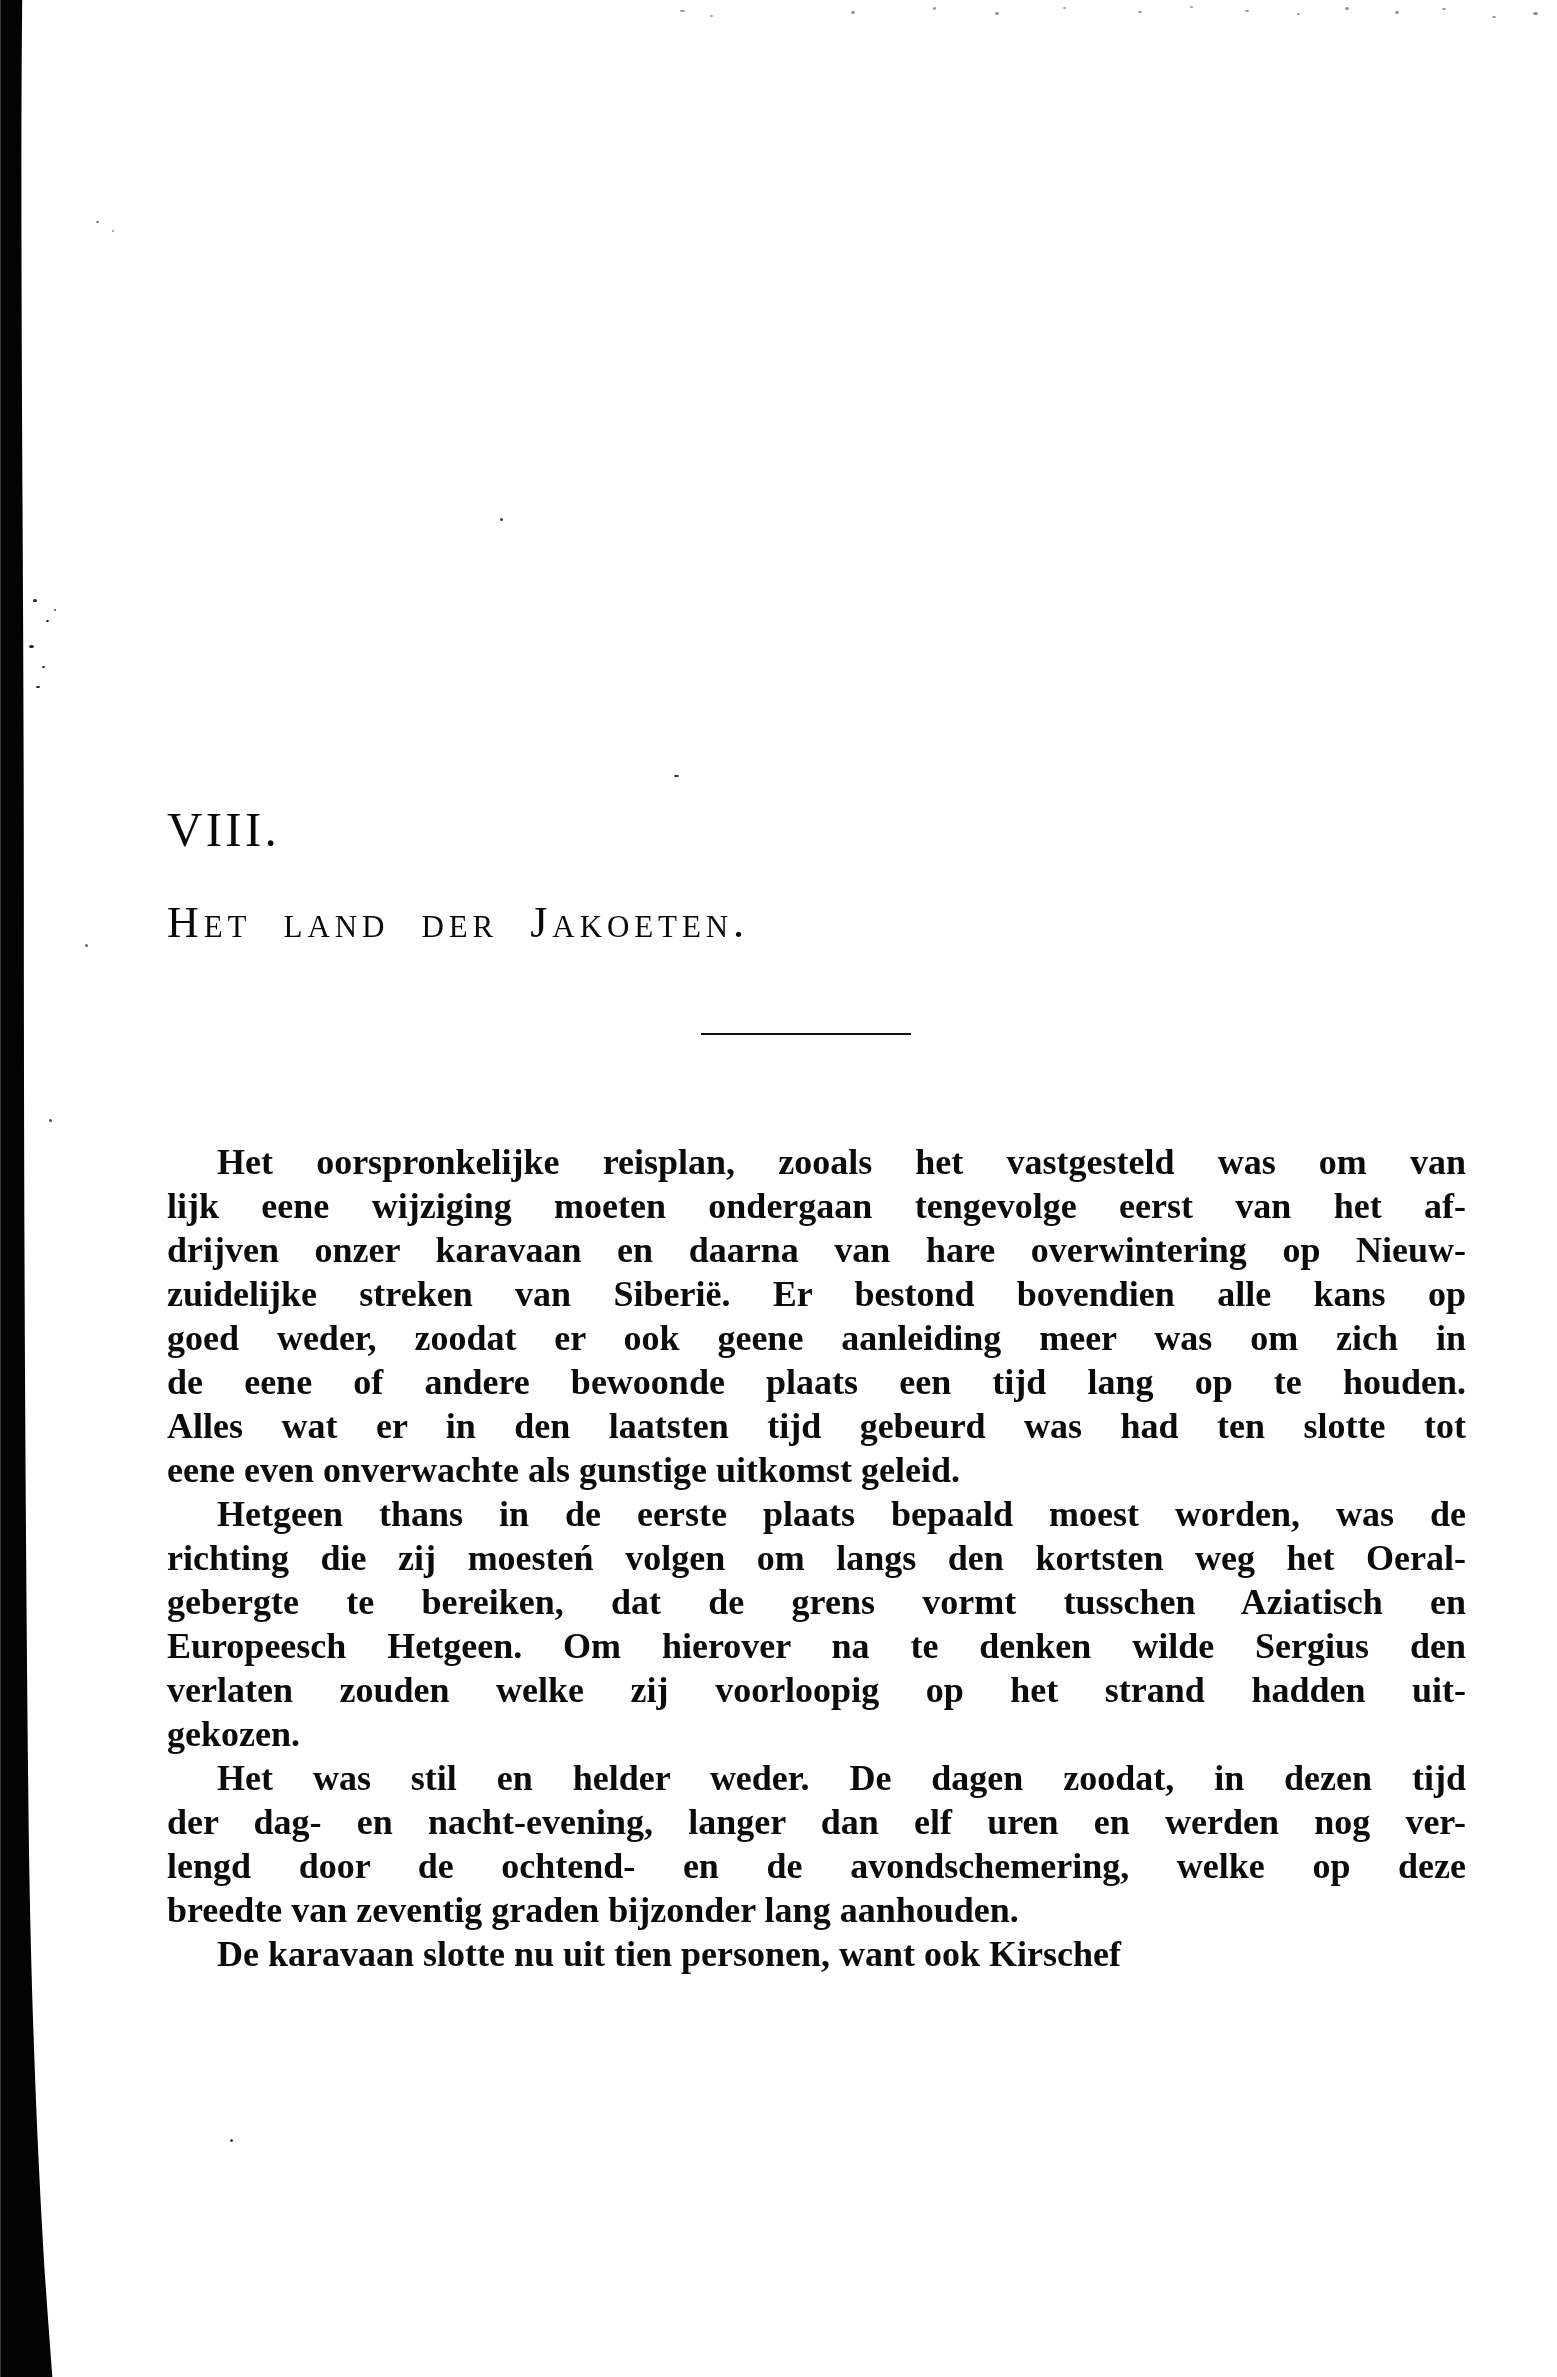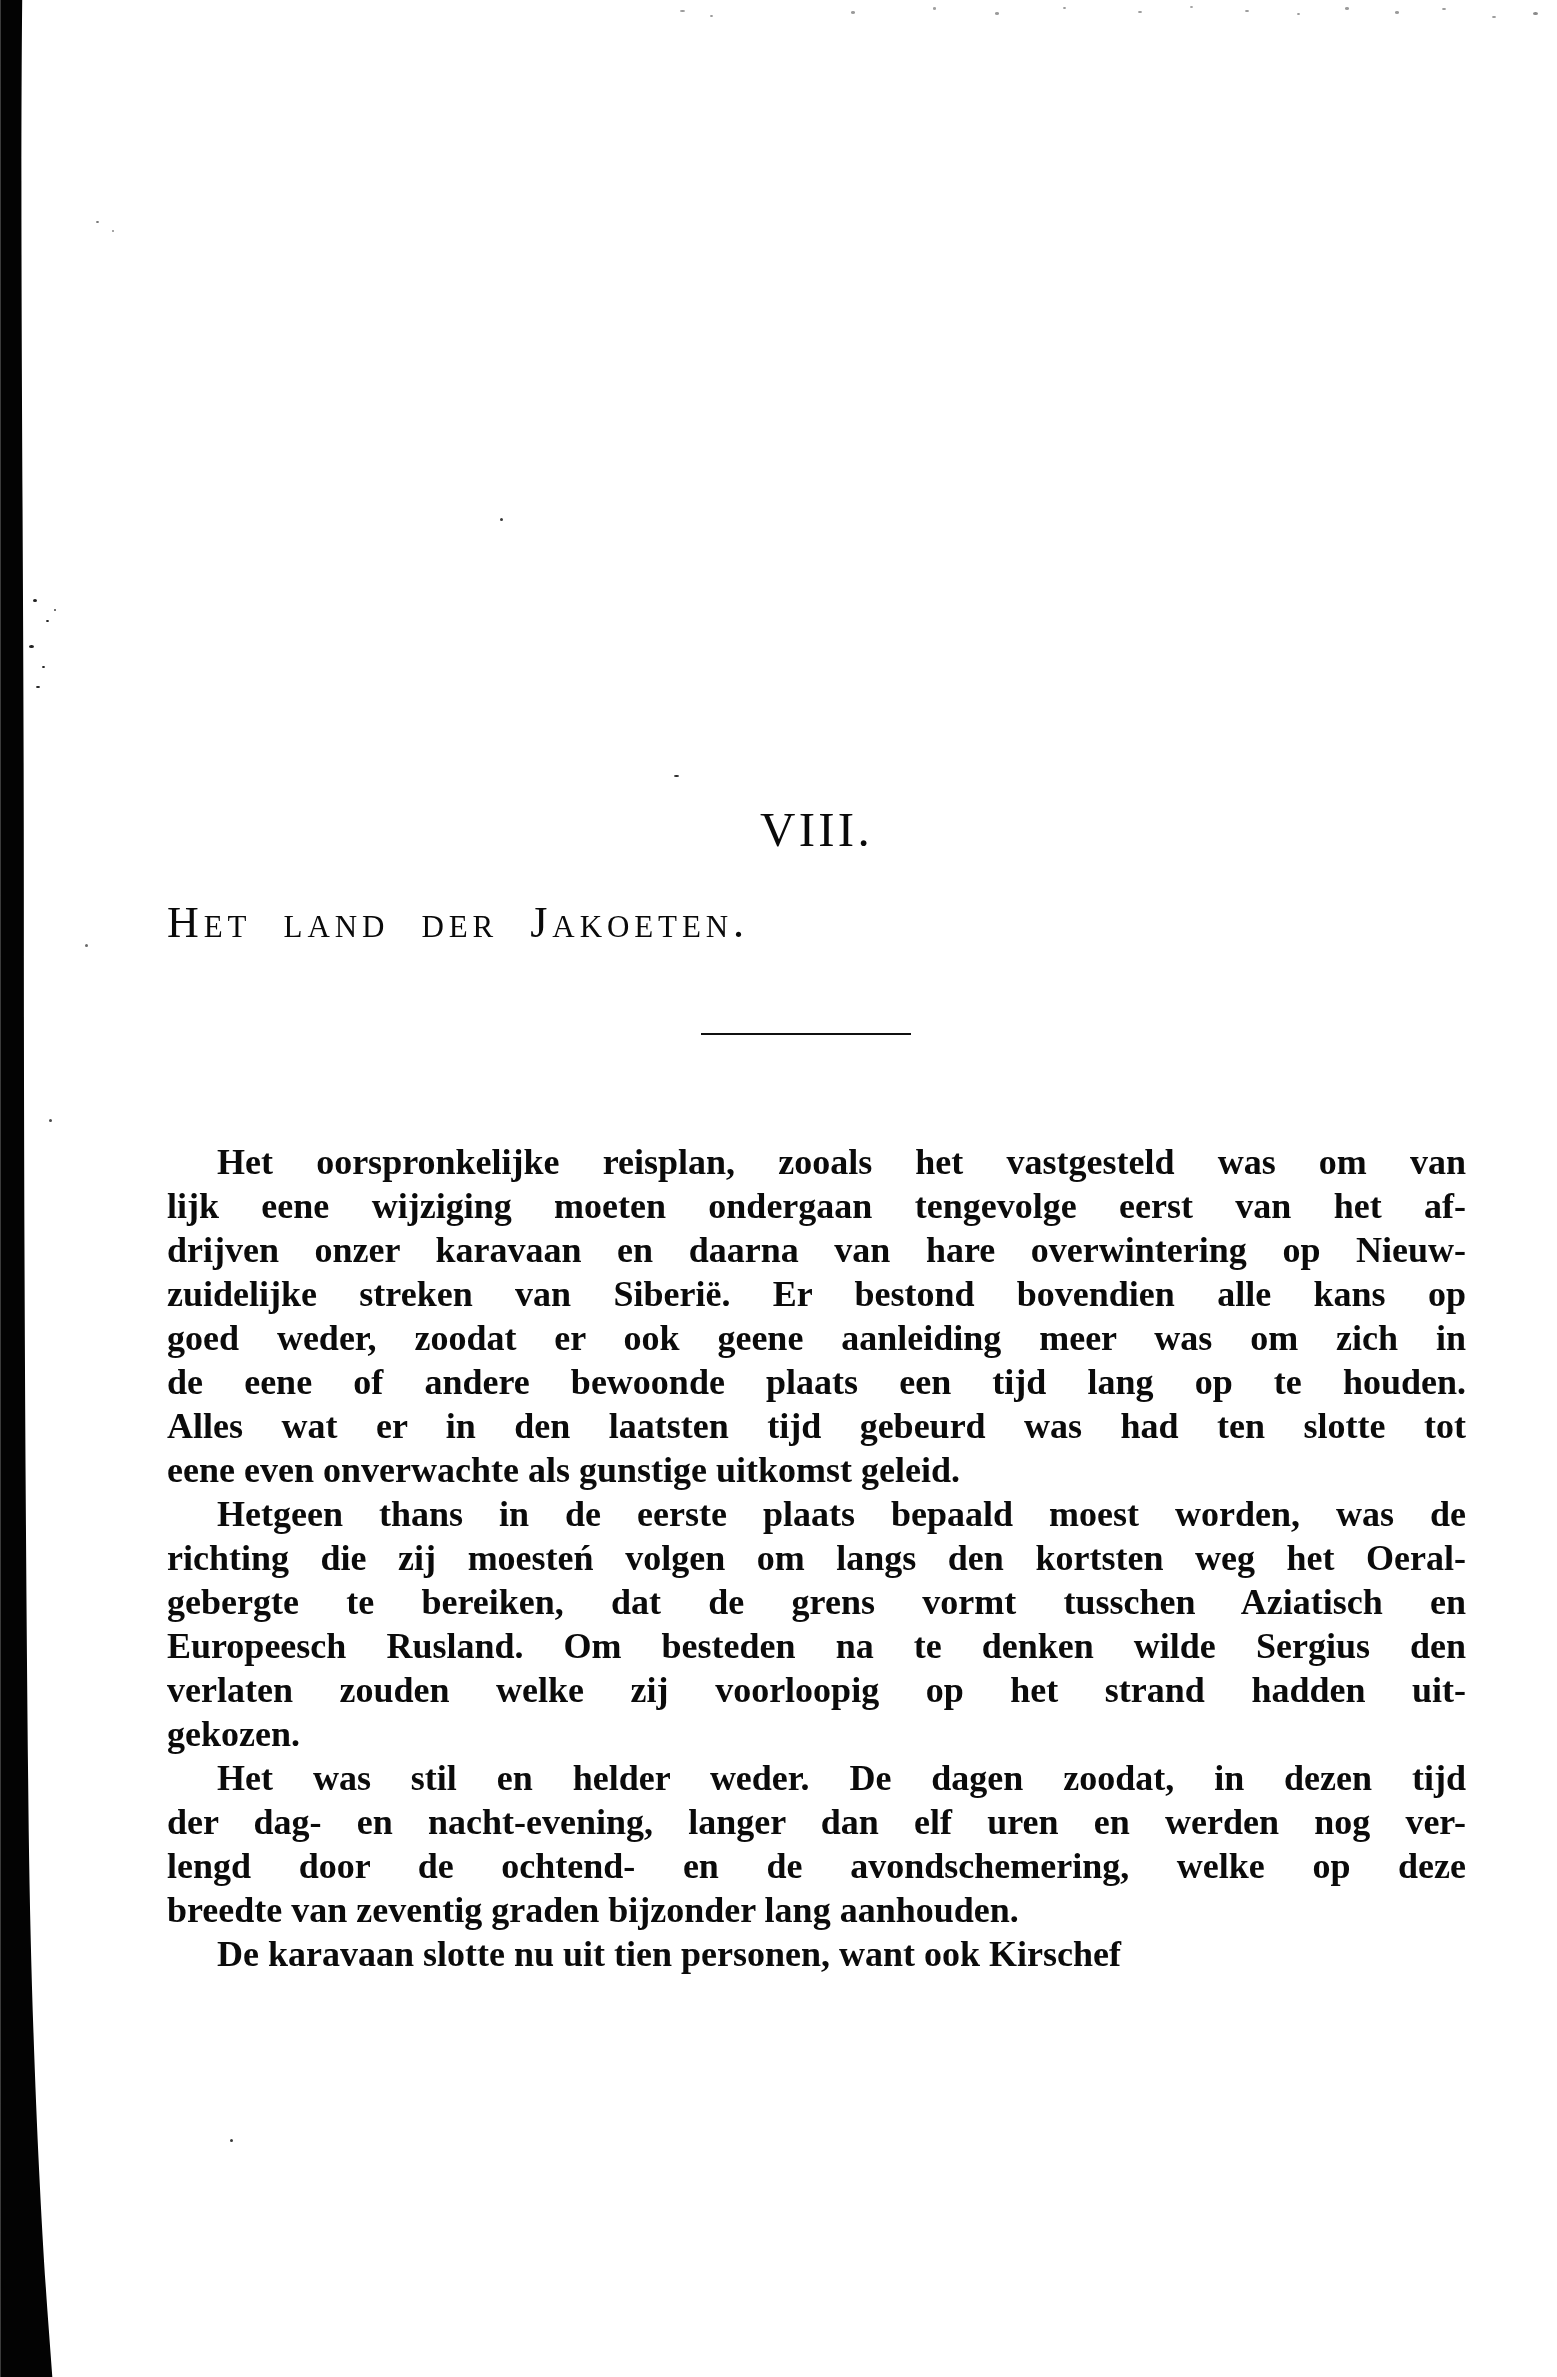--- a/index.html
+++ b/index.html
@@ -9,21 +9,21 @@
     height: 2377px;
     background: #ffffff;
     overflow: hidden;
     font-family: "Liberation Serif", "DejaVu Serif", serif;
     color: #0b0b0b;
   }
   .gutter-svg { position: absolute; left: 0; top: 0; }
   .chapter-number {
     position: absolute;
     top: 801px; left: 167px; width: 1299px;
-    text-align: center;
+    text-align: left;
     font-size: 49px;
     letter-spacing: 3.3px;
     color: #0a0a0a;
   }
   .chapter-title {
     position: absolute;
     top: 897px; left: 167px; width: 1299px;
     text-align: left;
     font-variant: small-caps;
     font-size: 44px;
@@ -80,21 +80,21 @@
       <div class="text-line">lijk eene wijziging moeten ondergaan tengevolge eerst van het af-</div>
       <div class="text-line">drijven onzer karavaan en daarna van hare overwintering op Nieuw-</div>
       <div class="text-line">zuidelijke streken van Siberië. Er bestond bovendien alle kans op</div>
       <div class="text-line">goed weder, zoodat er ook geene aanleiding meer was om zich in</div>
       <div class="text-line">de eene of andere bewoonde plaats een tijd lang op te houden.</div>
       <div class="text-line">Alles wat er in den laatsten tijd gebeurd was had ten slotte tot</div>
       <div class="text-line para-last">eene even onverwachte als gunstige uitkomst geleid.</div>
       <div class="text-line para-first">Hetgeen thans in de eerste plaats bepaald moest worden, was de</div>
       <div class="text-line">richting die zij moesteń volgen om langs den kortsten weg het Oeral-</div>
       <div class="text-line">gebergte te bereiken, dat de grens vormt tusschen Aziatisch en</div>
-      <div class="text-line">Europeesch Rusland. Om besteden na te denken wilde Sergius den</div>
+      <div class="text-line">Europeesch Hetgeen. Om hierover na te denken wilde Sergius den</div>
       <div class="text-line">verlaten zouden welke zij voorloopig op het strand hadden uit-</div>
       <div class="text-line para-last">gekozen.</div>
       <div class="text-line para-first">Het was stil en helder weder. De dagen zoodat, in dezen tijd</div>
       <div class="text-line">der dag- en nacht-evening, langer dan elf uren en werden nog ver-</div>
       <div class="text-line">lengd door de ochtend- en de avondschemering, welke op deze</div>
       <div class="text-line para-last">breedte van zeventig graden bijzonder lang aanhouden.</div>
       <div class="text-line para-first para-last">De karavaan slotte nu uit tien personen, want ook Kirschef</div>
     </div>
 
   <div id="specks-layer">

